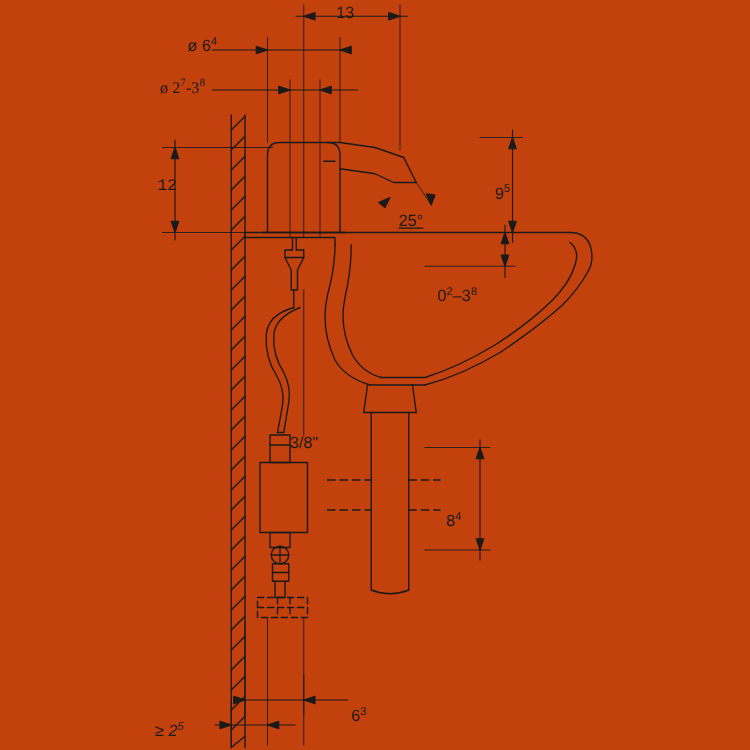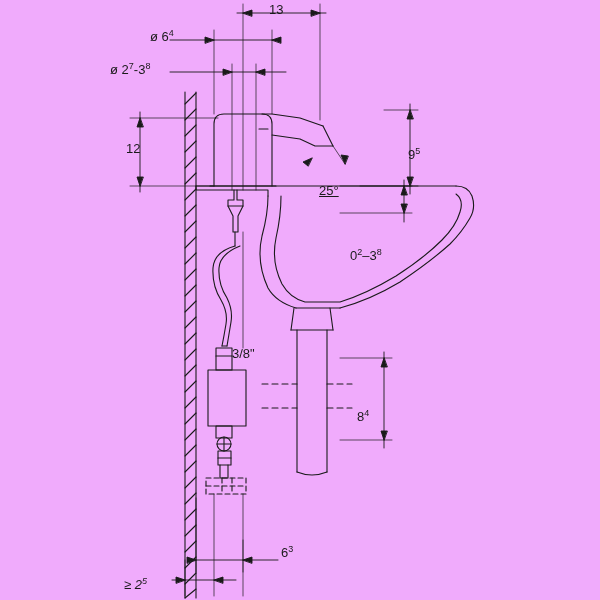--- a/index.html
+++ b/index.html
@@ -10,21 +10,21 @@
   body {
     width: 600px;
     height: 600px;
     font-family: "Liberation Sans", sans-serif;
     overflow: hidden;
   }
   #stage {
     position: relative;
     width: 600px;
     height: 600px;
-    background: #f0abfc;
+    background: #c2410c;
   }
   svg#drawing {
     position: absolute;
     left: 0;
     top: 0;
     width: 600px;
     height: 600px;
   }
   .dimlabel {
     position: absolute;
@@ -245,49 +245,49 @@
   </svg>
 
   <div class="dimlabel" style="left:269px; top:3px;">
     <span>13</span>
   </div>
 
   <div class="dimlabel" style="left:150px; top:30px;">
     <span>ø 6</span><sup>4</sup>
   </div>
 
-  <div class="dimlabel" style="left:110px; top:63px;">
+  <div class="dimlabel" style="left:128px; top:63px;font-family:Liberation Serif, serif;">
     <span>ø 2</span><sup>7</sup><span>-3</span><sup>8</sup>
   </div>
 
-  <div class="dimlabel" style="left:126px; top:142px;">
+  <div class="dimlabel" style="left:126px; top:142px;font-family:Liberation Mono, monospace;">
     <span>12</span>
   </div>
 
-  <div class="dimlabel" style="left:408px; top:148px;">
+  <div class="dimlabel" style="left:396px; top:148px;">
     <span>9</span><sup>5</sup>
   </div>
 
-  <div class="dimlabel" style="left:319px; top:184px;text-decoration:underline;">
+  <div class="dimlabel" style="left:319px; top:170px;text-decoration:underline;">
     <span>25°</span>
   </div>
 
-  <div class="dimlabel" style="left:350px; top:249px;">
+  <div class="dimlabel" style="left:350px; top:230px;">
     <span>0</span><sup>2</sup><span>–3</span><sup>8</sup>
   </div>
 
   <div class="dimlabel" style="left:232px; top:347px;">
     <span>3/8"</span>
   </div>
 
   <div class="dimlabel" style="left:357px; top:410px;">
     <span>8</span><sup>4</sup>
   </div>
 
-  <div class="dimlabel" style="left:281px; top:546px;">
+  <div class="dimlabel" style="left:281px; top:566px;">
     <span>6</span><sup>3</sup>
   </div>
 
   <div class="dimlabel" style="left:124px; top:578px;font-style:italic;">
     <span>≥ 2</span><sup>5</sup>
   </div>
 
 </div>
 
 </body></html>

